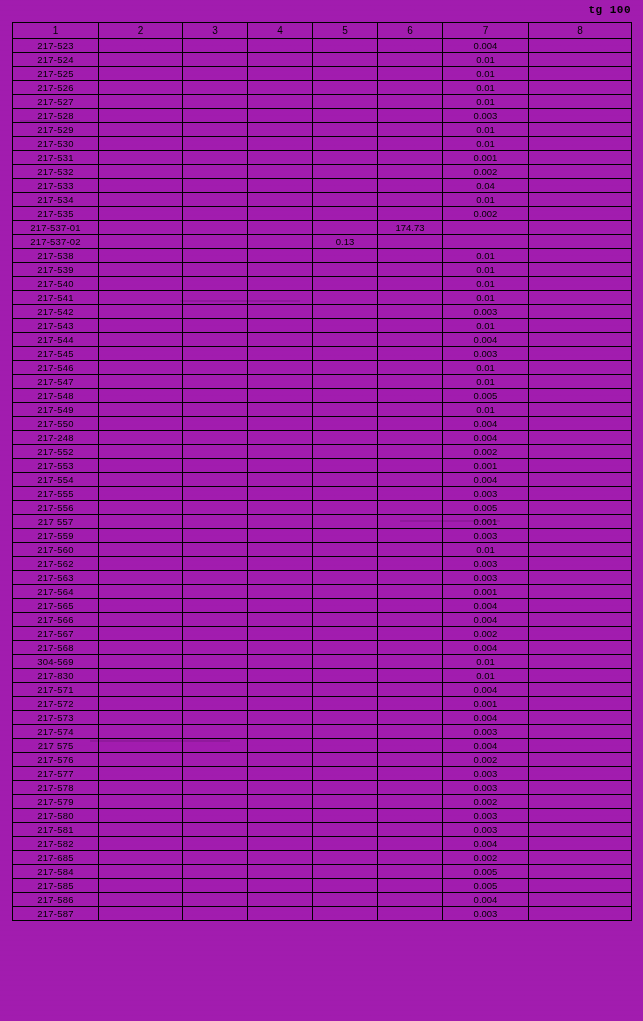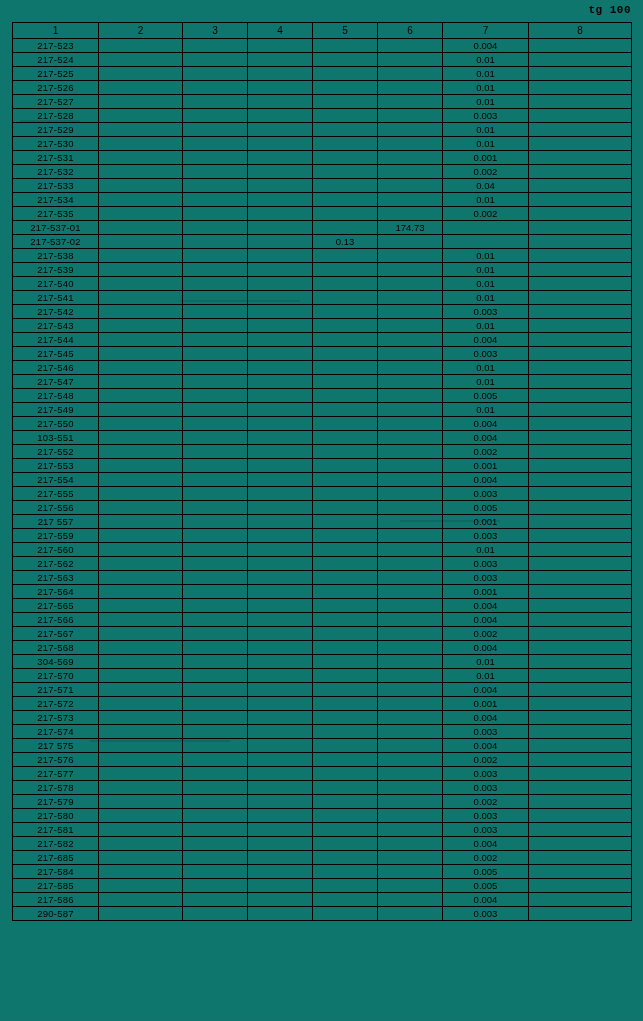--- a/index.html
+++ b/index.html
@@ -15,21 +15,21 @@
     position: relative;
     overflow: hidden;
   }
   .page {
     position: relative;
     width: 643px;
     height: 1021px;
     box-sizing: border-box;
     padding: 0;
     
-    background: #0f766e;
+    background: #a21caf;
   }
   .page-header {
     position: absolute;
     top: 4px;
     right: 12px;
     font-size: 11px;
     font-weight: bold;
     letter-spacing: 0.5px;
     font-family: "Liberation Mono", monospace;
   }
@@ -402,21 +402,21 @@
             <td class="code">217-550</td>
             <td class="val"></td>
             <td class="val"></td>
             <td class="val"></td>
             <td class="val"></td>
             <td class="val"></td>
             <td class="val">0.004</td>
             <td class="val"></td>
           </tr>
           <tr>
-            <td class="code">103-551</td>
+            <td class="code">217-248</td>
             <td class="val"></td>
             <td class="val"></td>
             <td class="val"></td>
             <td class="val"></td>
             <td class="val"></td>
             <td class="val">0.004</td>
             <td class="val"></td>
           </tr>
           <tr>
             <td class="code">217-552</td>
@@ -572,21 +572,21 @@
             <td class="code">304-569</td>
             <td class="val"></td>
             <td class="val"></td>
             <td class="val"></td>
             <td class="val"></td>
             <td class="val"></td>
             <td class="val">0.01</td>
             <td class="val"></td>
           </tr>
           <tr>
-            <td class="code">217-570</td>
+            <td class="code">217-830</td>
             <td class="val"></td>
             <td class="val"></td>
             <td class="val"></td>
             <td class="val"></td>
             <td class="val"></td>
             <td class="val">0.01</td>
             <td class="val"></td>
           </tr>
           <tr>
             <td class="code">217-571</td>
@@ -742,21 +742,21 @@
             <td class="code">217-586</td>
             <td class="val"></td>
             <td class="val"></td>
             <td class="val"></td>
             <td class="val"></td>
             <td class="val"></td>
             <td class="val">0.004</td>
             <td class="val"></td>
           </tr>
           <tr>
-            <td class="code">290-587</td>
+            <td class="code">217-587</td>
             <td class="val"></td>
             <td class="val"></td>
             <td class="val"></td>
             <td class="val"></td>
             <td class="val"></td>
             <td class="val">0.003</td>
             <td class="val"></td>
           </tr>
         </tbody>
     </table>

